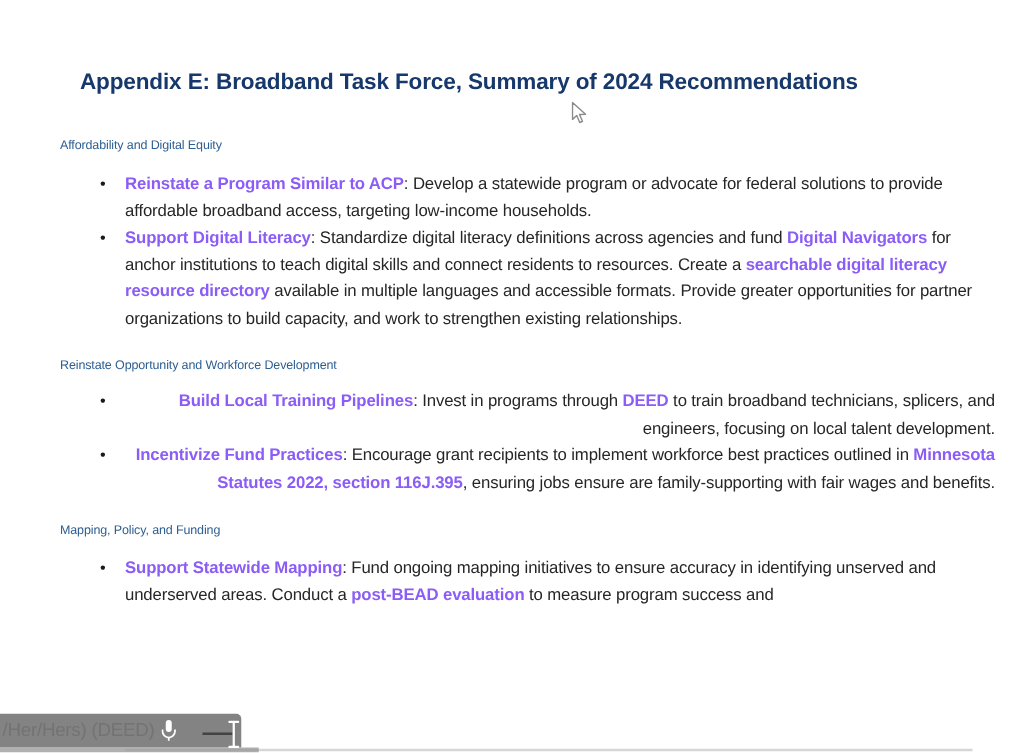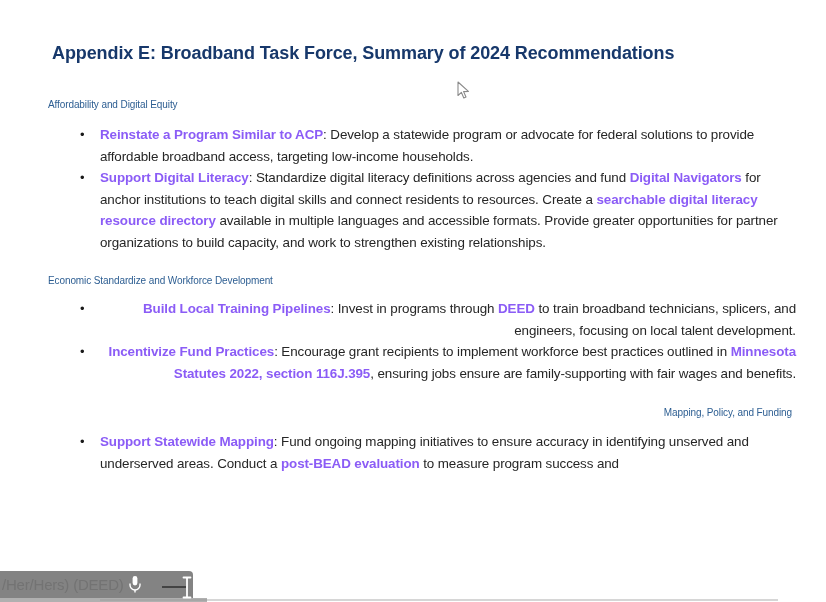--- a/index.html
+++ b/index.html
@@ -2,27 +2,27 @@
 <html><head>
 <meta charset="utf-8">
 <style>
   html,body{margin:0;padding:0;}
   body{width:826px;height:602px;overflow:hidden;background:#ffffff;
        font-family:"Liberation Sans","DejaVu Sans",sans-serif;}
   .screen{position:relative;width:826px;height:602px;background:#ffffff;overflow:hidden;}
 
   
   .doc{position:absolute;left:48px;top:38px;width:744px;color:var(--body_text,#262626);}
-  .doc-title{margin:4px;font-size:18px;line-height:23px;font-weight:bold;
+  .doc-title{margin:16px;font-size:18px;line-height:23px;font-weight:bold;
              color:var(--title_blue,#17386b);letter-spacing:-0.1px;}
   .sec-heading{margin:0;font-weight:normal;font-size:10px;line-height:21px;
                color:var(--heading_blue,#2d5e92);letter-spacing:-0.1px;}
   .sec-heading.s0{margin-top:29px;}
   .sec-heading.s1{margin-top:17px;}
-  .sec-heading.s2{margin-top:18px;text-align:right;}
+  .sec-heading.s2{margin-top:18px;}
   ul.bullets{list-style:none;margin:0 0 0 31px;padding:0;width:717px;}
   ul.bullets.s0{margin-top:9px;}
   ul.bullets.s1{margin-top:7px;text-align:right;}
   ul.bullets.s2{margin-top:8px;}
   ul.bullets li{position:relative;padding-left:21px;width:696px;
                 font-size:13.4px;line-height:21.5px;letter-spacing:-0.1px;}
   ul.bullets li::before{content:"\2022";position:absolute;left:1px;top:0;
                         font-size:13px;color:#1a1a1a;}
   ul.bullets li span.b{font-weight:bold;color:#8b5cf6;}
 
@@ -52,21 +52,21 @@
 <div class="screen">
 
   <main class="doc">
     <h1 class="doc-title">Appendix E: Broadband Task Force, Summary of 2024 Recommendations</h1>
     <div id="sections">
         <h2 class="sec-heading s0">Affordability and Digital Equity</h2>
         <ul class="bullets s0">
           <li><span class="b">Reinstate a Program Similar to ACP</span><span>: Develop a statewide program or advocate for federal solutions to provide affordable broadband access, targeting low-income households.</span></li>
           <li><span class="b">Support Digital Literacy</span><span>: Standardize digital literacy definitions across agencies and fund </span><span class="b">Digital Navigators</span><span> for anchor institutions to teach digital skills and connect residents to resources. Create a </span><span class="b">searchable digital literacy resource directory</span><span> available in multiple languages and accessible formats. Provide greater opportunities for partner organizations to build capacity, and work to strengthen existing relationships.</span></li>
         </ul>
-        <h2 class="sec-heading s1">Economic Standardize and Workforce Development</h2>
+        <h2 class="sec-heading s1">Reinstate Opportunity and Workforce Development</h2>
         <ul class="bullets s1">
           <li><span class="b">Build Local Training Pipelines</span><span>: Invest in programs through </span><span class="b">DEED</span><span> to train broadband technicians, splicers, and engineers, focusing on local talent development.</span></li>
           <li><span class="b">Incentivize Fund Practices</span><span>: Encourage grant recipients to implement workforce best practices outlined in </span><span class="b">Minnesota Statutes 2022, section 116J.395</span><span>, ensuring jobs ensure are family-supporting with fair wages and benefits.</span></li>
         </ul>
         <h2 class="sec-heading s2">Mapping, Policy, and Funding</h2>
         <ul class="bullets s2">
           <li><span class="b">Support Statewide Mapping</span><span>: Fund ongoing mapping initiatives to ensure accuracy in identifying unserved and underserved areas. Conduct a </span><span class="b">post-BEAD evaluation</span><span> to measure program success and</span></li>
         </ul>
       </div>
   </main>

